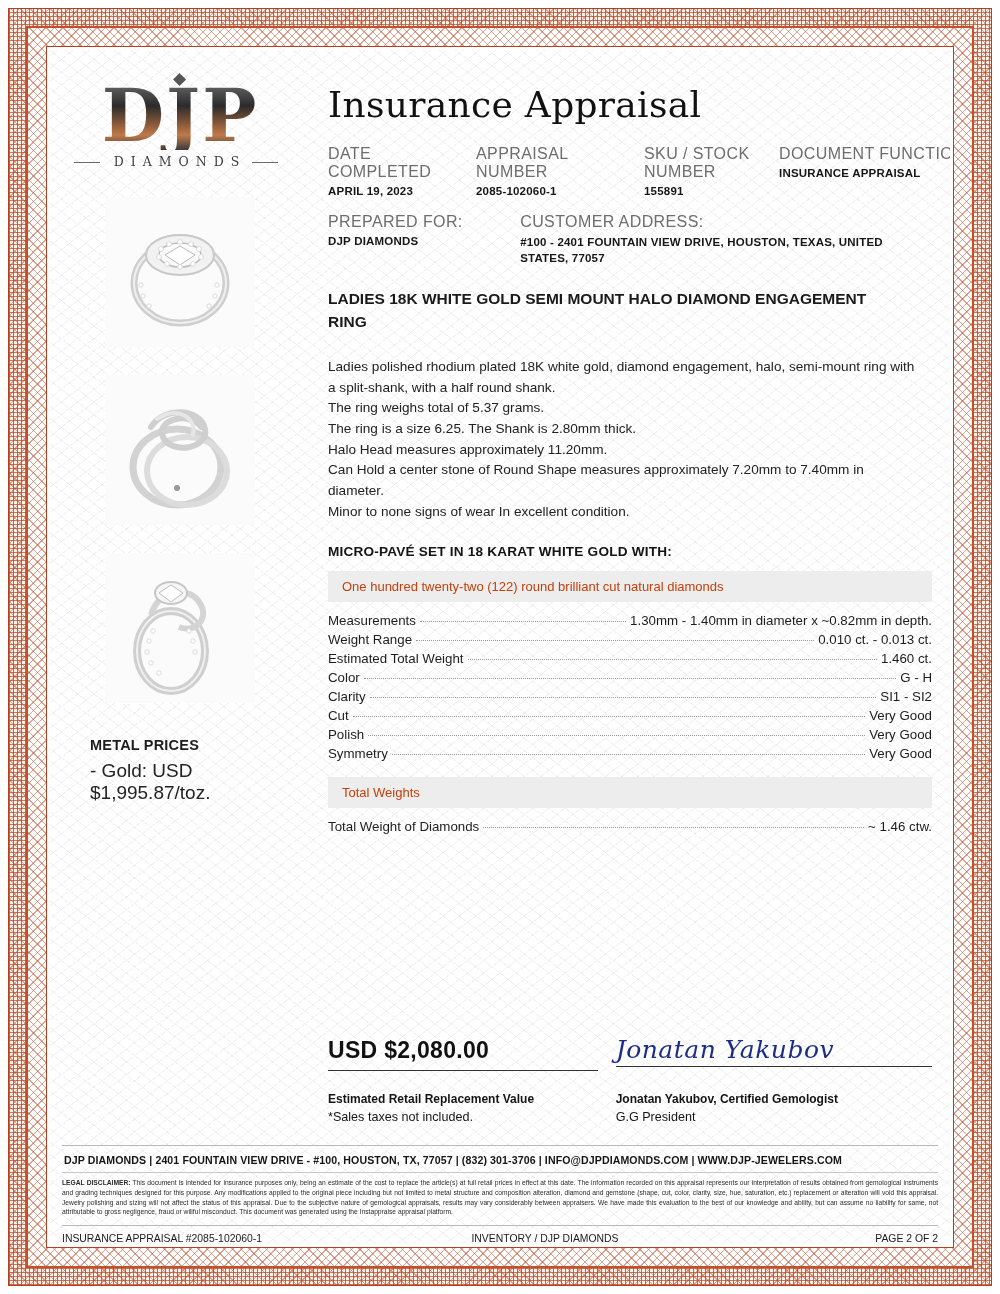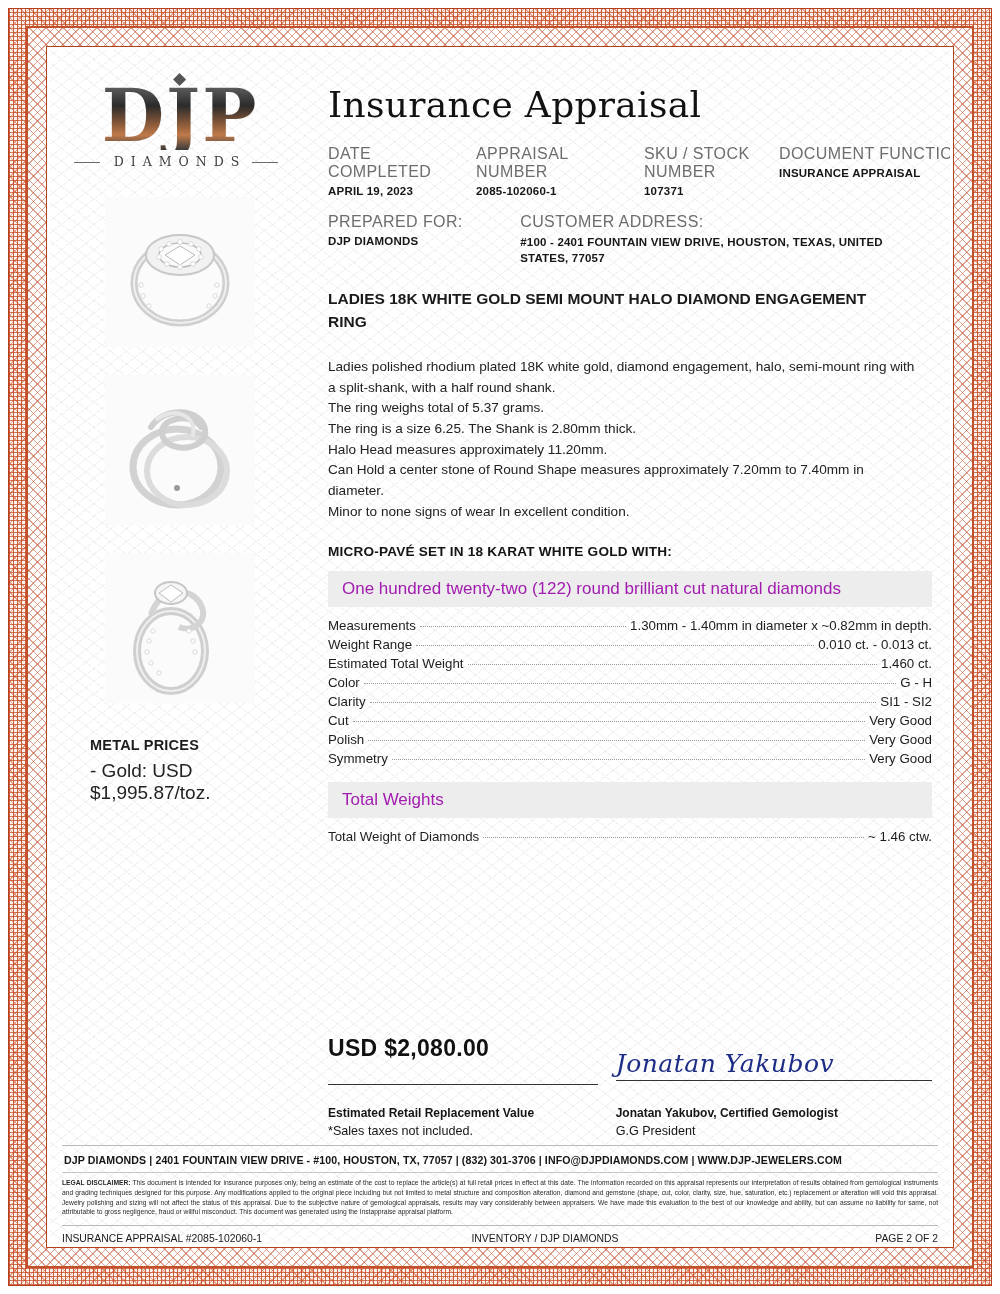--- a/index.html
+++ b/index.html
@@ -204,22 +204,22 @@
   }
   .section-head {
     font-size: 13.6px;
     font-weight: bold;
     color: #141414;
     letter-spacing: 0.2px;
     margin-bottom: 12px;
   }
   .grey-bar {
     background: #ededed;
-    font-size: 17px;
-    color: #a21caf;
+    font-size: 13px;
+    color: #c2410c;
     padding: 8px 14px;
     margin-bottom: 9px;
   }
 
   .spec-row {
     display: flex;
     align-items: baseline;
     font-size: 13.3px;
     color: #1d1d1d;
     padding: 2px 0;
@@ -246,21 +246,21 @@
     display: flex;
     justify-content: space-between;
     align-items: flex-end;
   }
   .price-block { width: 300px; }
   .price-amount {
     font-size: 23px;
     font-weight: bold;
     color: #111;
     letter-spacing: 0.3px;
-    padding-bottom: 22px;
+    padding-bottom: 6px;
     border-bottom: 1.5px solid #333;
     width: 270px;
   }
   .price-cap1 {
     font-size: 12px;
     font-weight: bold;
     color: #151515;
     margin-top: 21px;
   }
   .price-cap2 {
@@ -422,21 +422,21 @@
           <div class="meta-cell c1">
             <div class="meta-label">DATE COMPLETED</div>
             <div class="meta-value">APRIL 19, 2023</div>
           </div>
           <div class="meta-cell c2">
             <div class="meta-label">APPRAISAL NUMBER</div>
             <div class="meta-value">2085-102060-1</div>
           </div>
           <div class="meta-cell c3">
             <div class="meta-label">SKU / STOCK NUMBER</div>
-            <div class="meta-value">107371</div>
+            <div class="meta-value">155891</div>
           </div>
           <div class="meta-cell c4">
             <div class="meta-label">DOCUMENT FUNCTION</div>
             <div class="meta-value">INSURANCE APPRAISAL</div>
           </div>
         </div>
 
         <div class="meta-row2">
           <div class="prep-cell">
             <div class="meta-label">PREPARED FOR:</div>

